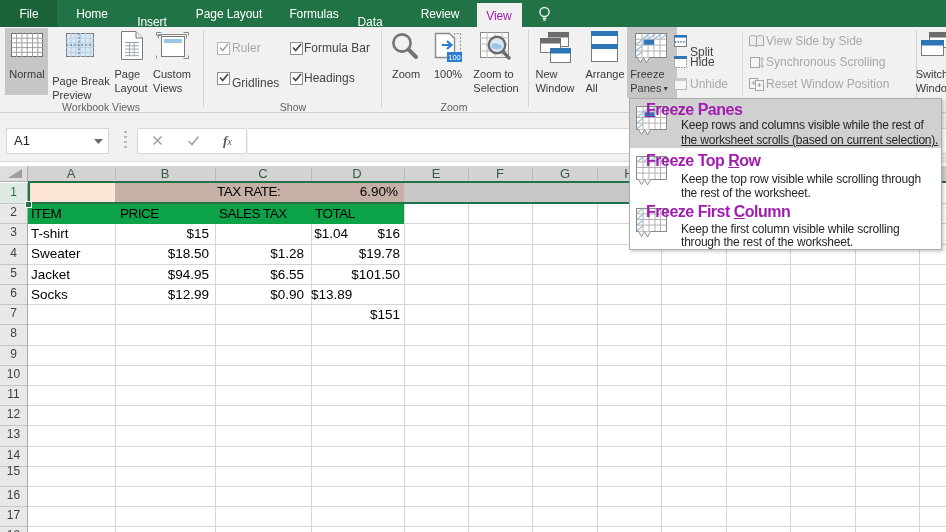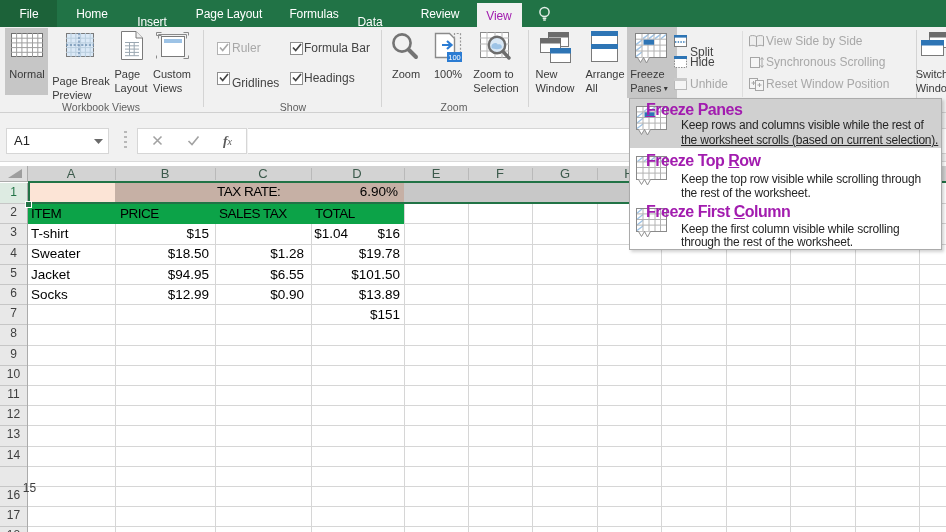--- a/index.html
+++ b/index.html
@@ -112,21 +112,21 @@
 <div class="rowhdr" style="top:266px;">5</div>
 <div class="rowhdr" style="top:286px;">6</div>
 <div class="rowhdr" style="top:306px;">7</div>
 <div class="rowhdr" style="top:326px;">8</div>
 <div class="rowhdr" style="top:347px;">9</div>
 <div class="rowhdr" style="top:367px;">10</div>
 <div class="rowhdr" style="top:387px;">11</div>
 <div class="rowhdr" style="top:407px;">12</div>
 <div class="rowhdr" style="top:427px;">13</div>
 <div class="rowhdr" style="top:448px;">14</div>
-<div class="rowhdr" style="top:481px;padding-left:16px;">15</div>
+<div class="rowhdr" style="top:464px;">15</div>
 <div class="rowhdr" style="top:488px;">16</div>
 <div class="rowhdr" style="top:508px;">17</div>
 <div class="rowhdr" style="top:528px;">18</div>
 </div>
 
 <div class="abs" style="left:0;top:183px;width:27px;height:20px;background:#ddebe2;"></div>
 <div class="rowhdr" style="top:185px;color:#217346;">1</div>
 <div class="abs" style="left:28px;top:183px;width:87px;height:19px;background:#fce4d6;"></div>
 <div class="abs" style="left:115px;top:183px;width:289px;height:19px;background:#c6b0a5;"></div>
 <div class="abs" style="left:404px;top:183px;width:225px;height:19px;background:#c8c8c8;"></div>
@@ -153,21 +153,21 @@
 <div class="cell" style="left:115px;top:244px;width:94px;text-align:right;">$18.50</div>
 <div class="cell" style="left:115px;top:265px;width:94px;text-align:right;">$94.95</div>
 <div class="cell" style="left:115px;top:285px;width:94px;text-align:right;">$12.99</div>
 <div class="cell" style="left:215px;top:224px;width:89px;text-align:right;margin-left:44px;">$1.04</div>
 <div class="cell" style="left:215px;top:244px;width:89px;text-align:right;">$1.28</div>
 <div class="cell" style="left:215px;top:265px;width:89px;text-align:right;">$6.55</div>
 <div class="cell" style="left:215px;top:285px;width:89px;text-align:right;">$0.90</div>
 <div class="cell" style="left:311px;top:224px;width:89px;text-align:right;">$16</div>
 <div class="cell" style="left:311px;top:244px;width:89px;text-align:right;">$19.78</div>
 <div class="cell" style="left:311px;top:265px;width:89px;text-align:right;">$101.50</div>
-<div class="cell" style="left:311px;top:285px;width:89px;text-align:right;">$13.89</div>
+<div class="cell" style="left:311px;top:285px;width:89px;">$13.89</div>
 <div class="cell" style="left:311px;top:305px;width:89px;text-align:right;">$151</div>
 
 <div class="abs" style="left:0;top:0;width:946px;height:27px;background:#217346;"></div>
 <div class="abs" style="left:0;top:0;width:57px;height:27px;background:#1c6239;"></div>
 <div class="tabtxt" style="left:29px;">File</div>
 <div class="tabtxt" style="left:92px;">Home</div>
 <div class="tabtxt" style="left:152px;margin-top:8px;">Insert</div>
 <div class="tabtxt" style="left:229px;">Page Layout</div>
 <div class="tabtxt" style="left:314px;">Formulas</div>
 <div class="tabtxt" style="left:370px;margin-top:8px;">Data</div>

